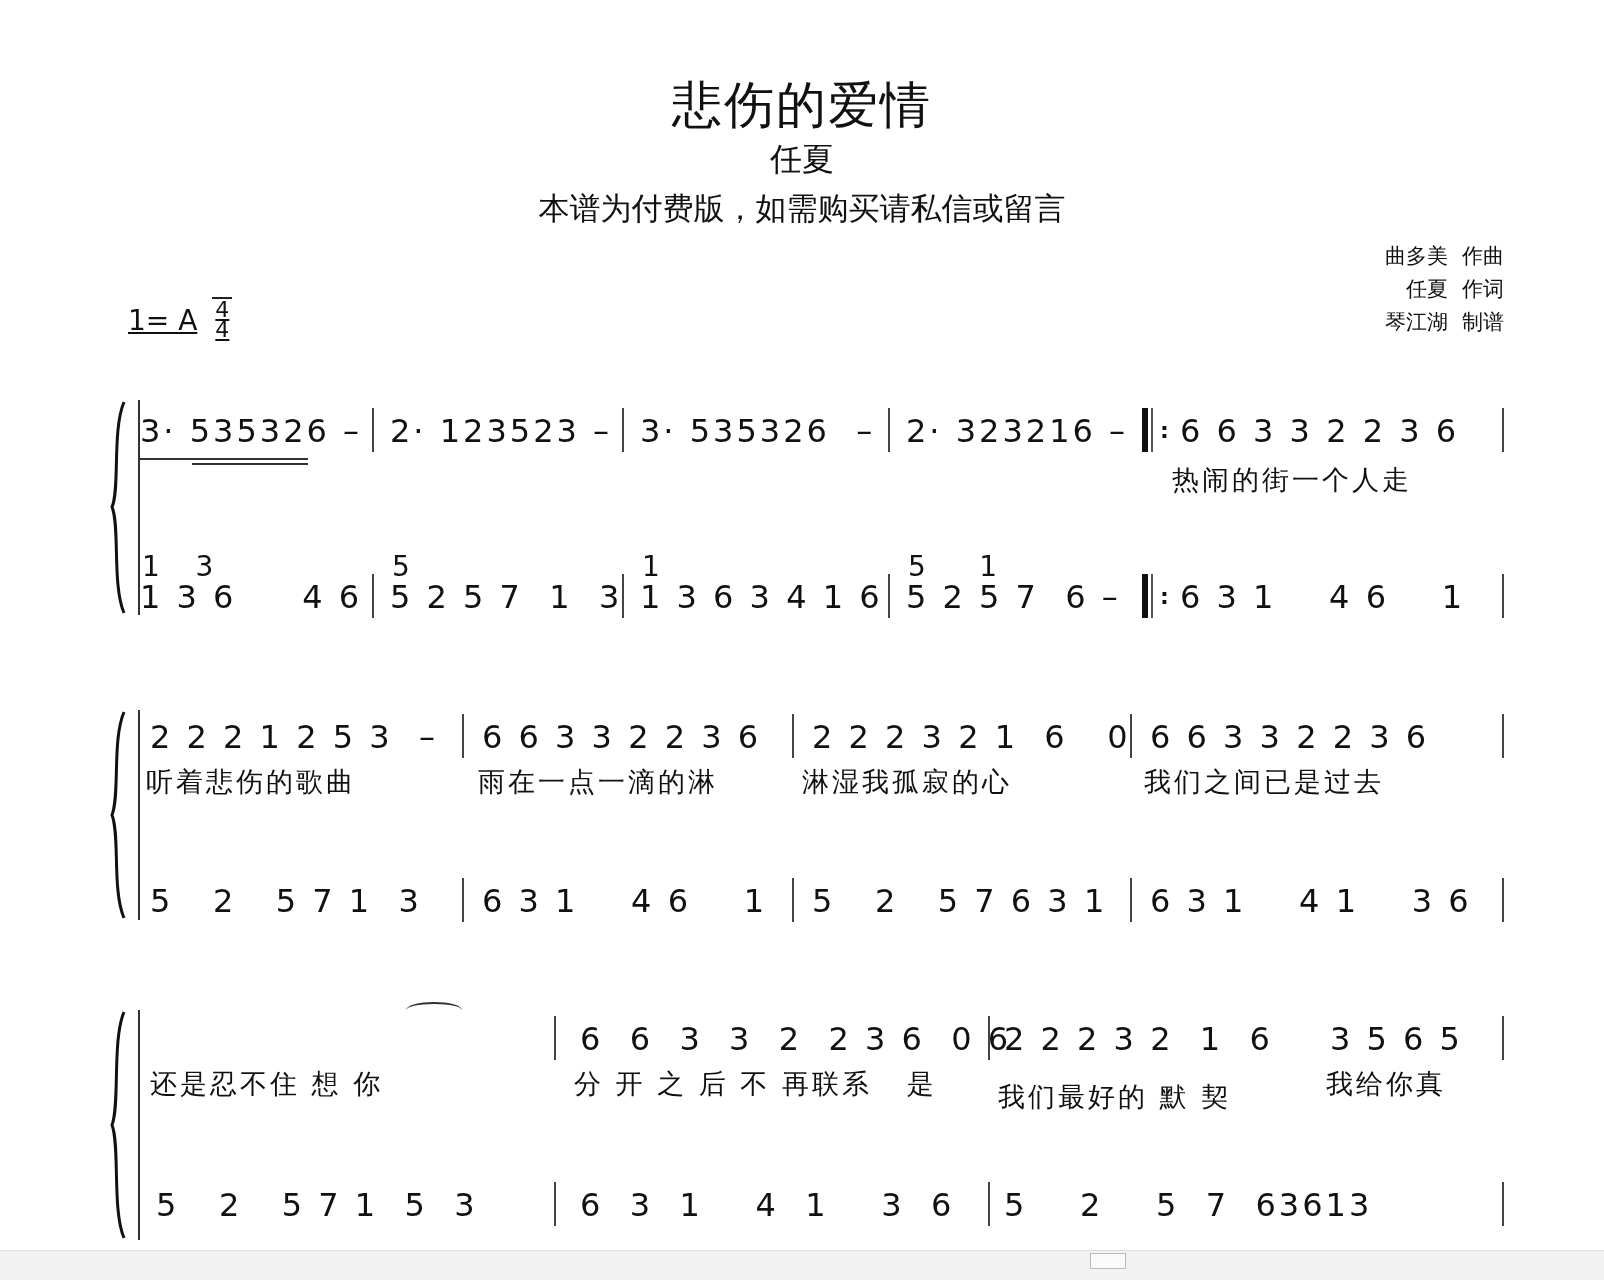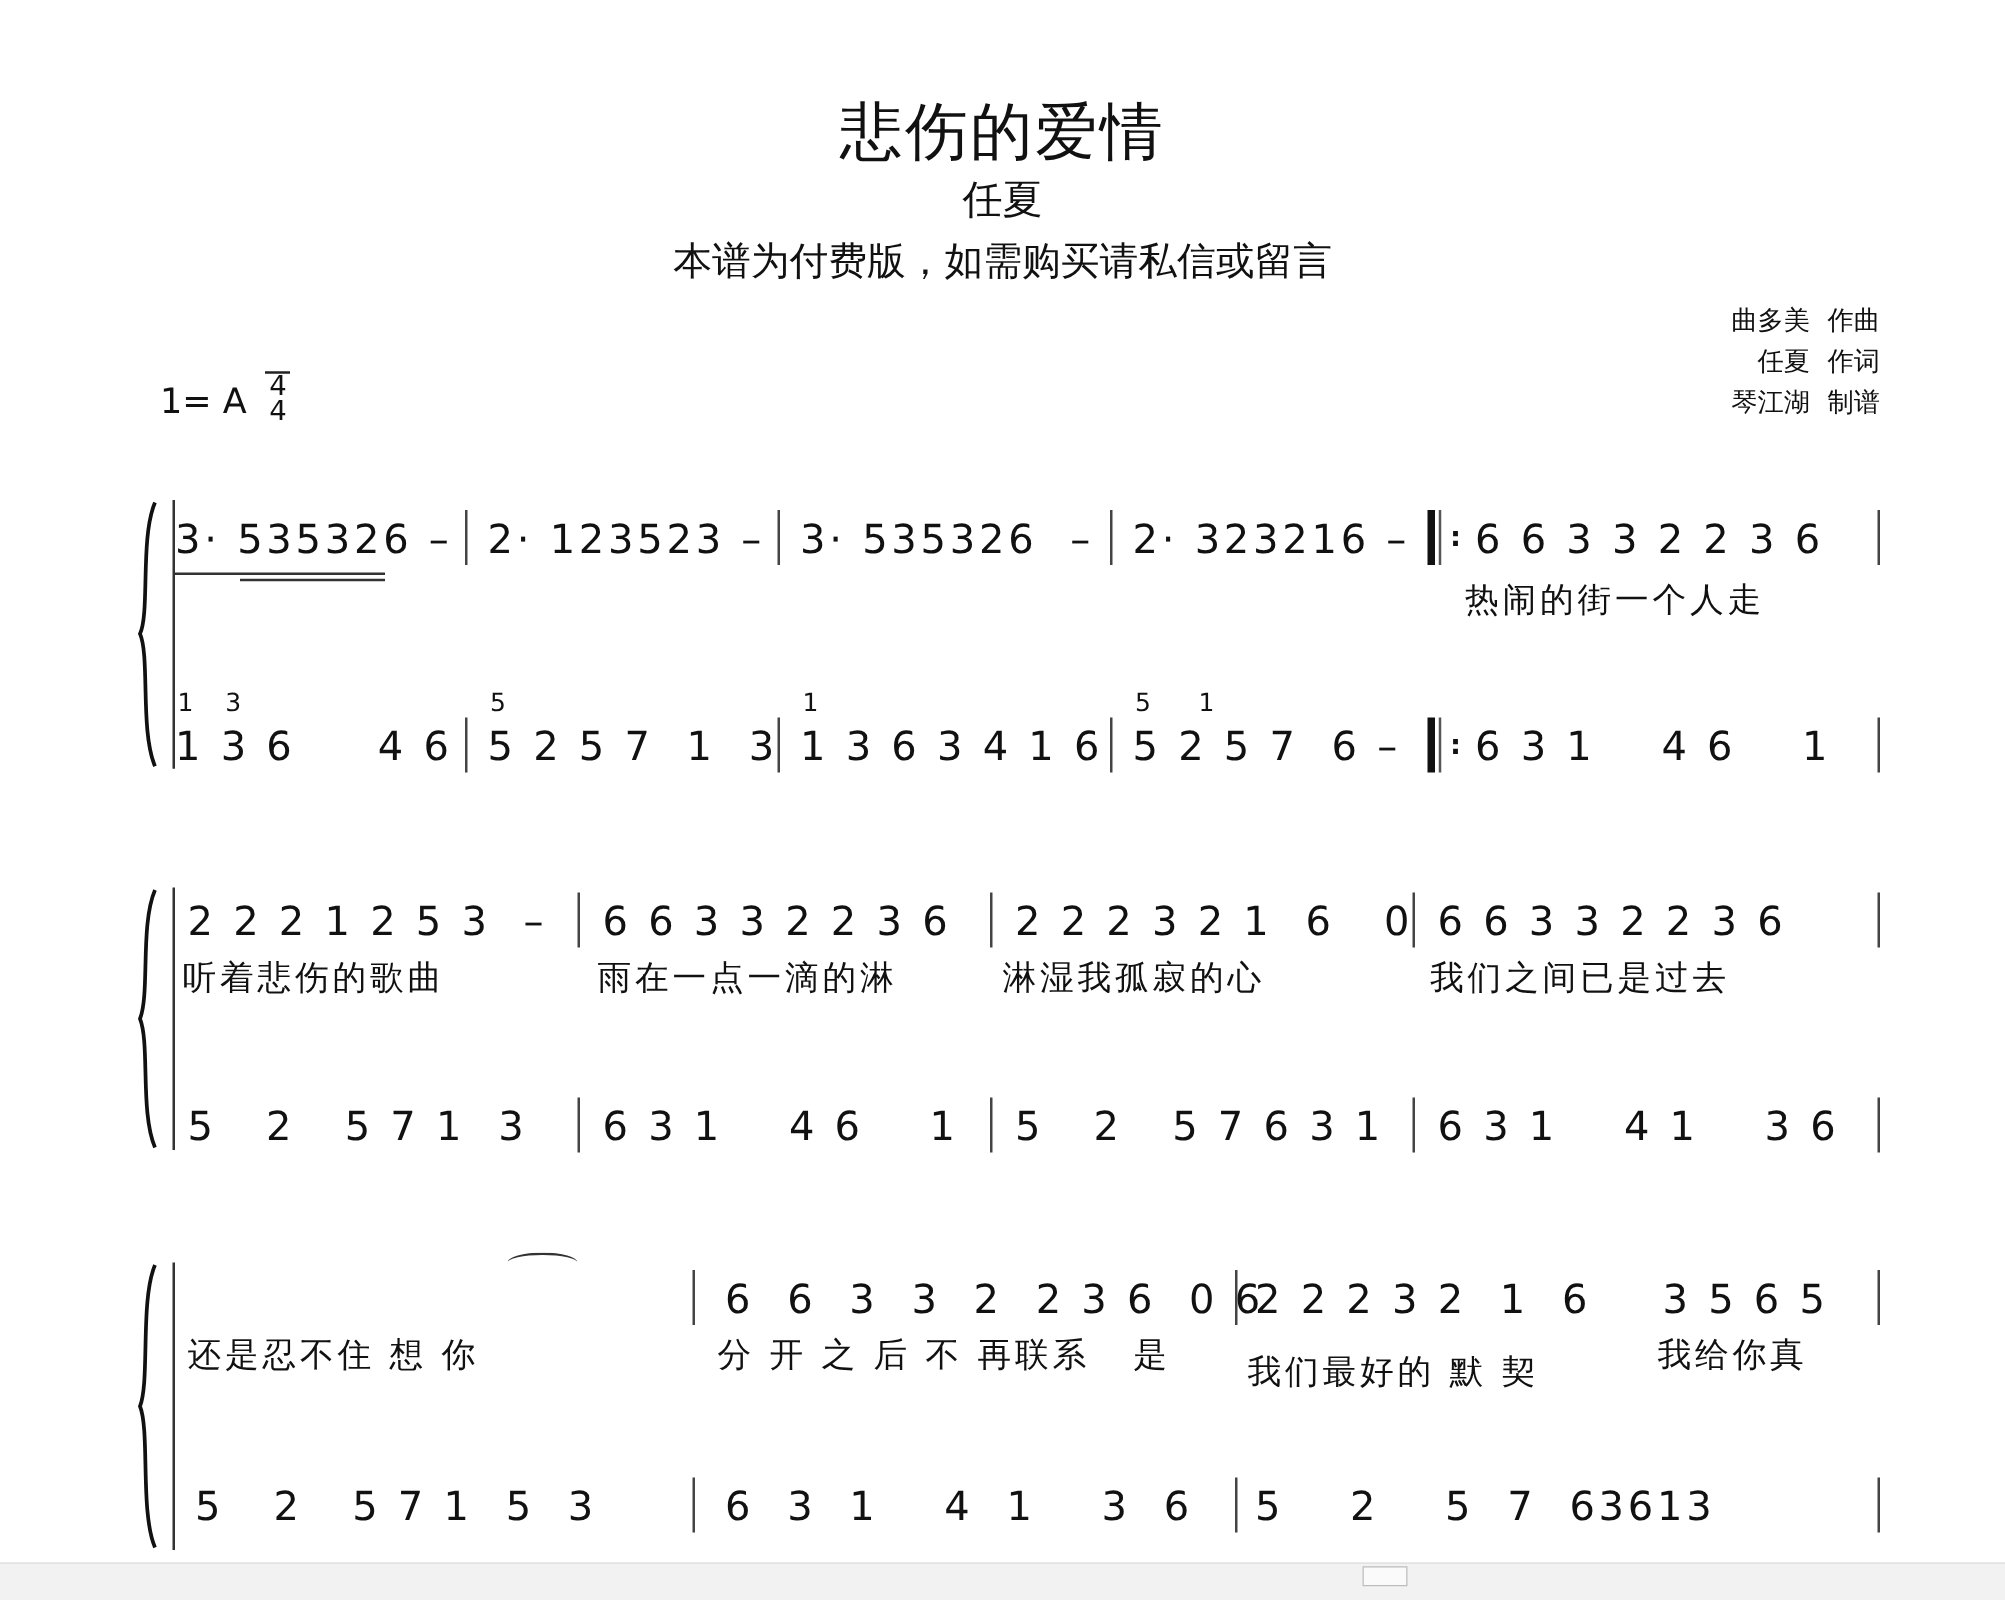--- a/index.html
+++ b/index.html
@@ -2,38 +2,38 @@
 <html><head>
 <meta charset="utf-8">
 <style>
   html, body { margin: 0; padding: 0; background: #ffffff; }
   body { width: 1604px; height: 1280px; position: relative; overflow: hidden; font-family: "DejaVu Sans", "Liberation Sans", sans-serif; color: #111; }
   .title { position: absolute; left: 0; width: 1604px; top: 72px; text-align: center; font-size: 50px; letter-spacing: 2px; }
   .singer { position: absolute; left: 0; width: 1604px; top: 138px; text-align: center; font-size: 32px; }
   .notice { position: absolute; left: 0; width: 1604px; top: 188px; text-align: center; font-size: 31px; }
   .credits { position: absolute; right: 100px; top: 240px; font-size: 21px; line-height: 33px; text-align: right; }
   .credits div span { margin-left: 14px; }
-  .key { position: absolute; left: 128px; top: 300px; font-size: 28px; display: flex; align-items: center; }
+  .key { position: absolute; left: 128px; top: 300px; font-size: 28px; display: flex; align-items: center; text-decoration: underline; }
   .key .frac { display: inline-flex; flex-direction: column; align-items: center; margin-left: 18px; font-size: 22px; line-height: 20px; }
   .key .frac .bar { width: 20px; height: 2px; background: #222; margin: 1px 0; }
 
   .system { position: absolute; left: 110px; width: 1400px; }
   .brace { position: absolute; left: 0; width: 16px; }
   .brace svg { width: 16px; height: 100%; }
   .staffline { position: absolute; left: 28px; width: 2px; background: #333; }
   .row { position: absolute; left: 30px; right: 0; height: 40px; }
   .bar { position: absolute; top: -4px; width: 2px; height: 44px; background: #444; }
   .bar.repeat-start { width: 6px; background: #111; }
   .bar.repeat-start::after { content: ""; position: absolute; left: 9px; top: 0; width: 2px; height: 44px; background: #555; }
   .repeat-dots { position: absolute; top: 6px; font-size: 22px; font-weight: bold; }
   .measure { position: absolute; top: 0; height: 40px; font-size: 32px; white-space: pre; letter-spacing: 3px; }
   .measure .u1 { position: absolute; left: 0; bottom: -8px; height: 2px; background: #333; }
   .measure .u2 { position: absolute; left: 0; bottom: -13px; height: 2px; background: #333; }
   .lyric { position: absolute; font-size: 27px; white-space: pre; letter-spacing: 3px; }
-  .chordtop { position: absolute; font-size: 20px; }
+  .chordtop { position: absolute; font-size: 28px; }
   .slur { position: absolute; border-top: 2px solid #333; border-radius: 50% 50% 0 0; height: 14px; }
   .bottombar { position: absolute; left: 0; top: 1250px; width: 1604px; height: 30px; background: #f2f2f2; border-top: 1px solid #ddd; }
   .bottombar .handle { position: absolute; left: 1090px; top: 2px; width: 34px; height: 14px; border: 1px solid #bbb; background: #fafafa; }
 </style>
 </head>
 <body>
 
 <div class="title">悲伤的爱情</div>
 <div class="singer">任夏</div>
 <div class="notice">本谱为付费版，如需购买请私信或留言</div>

